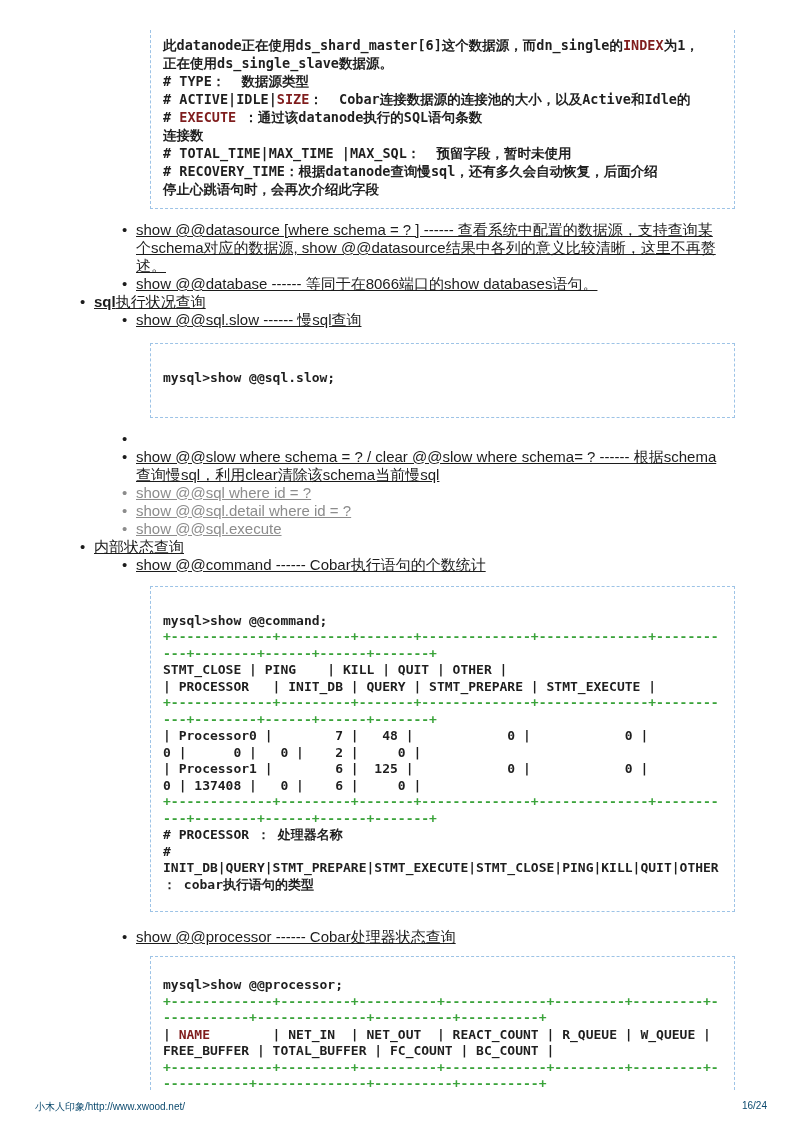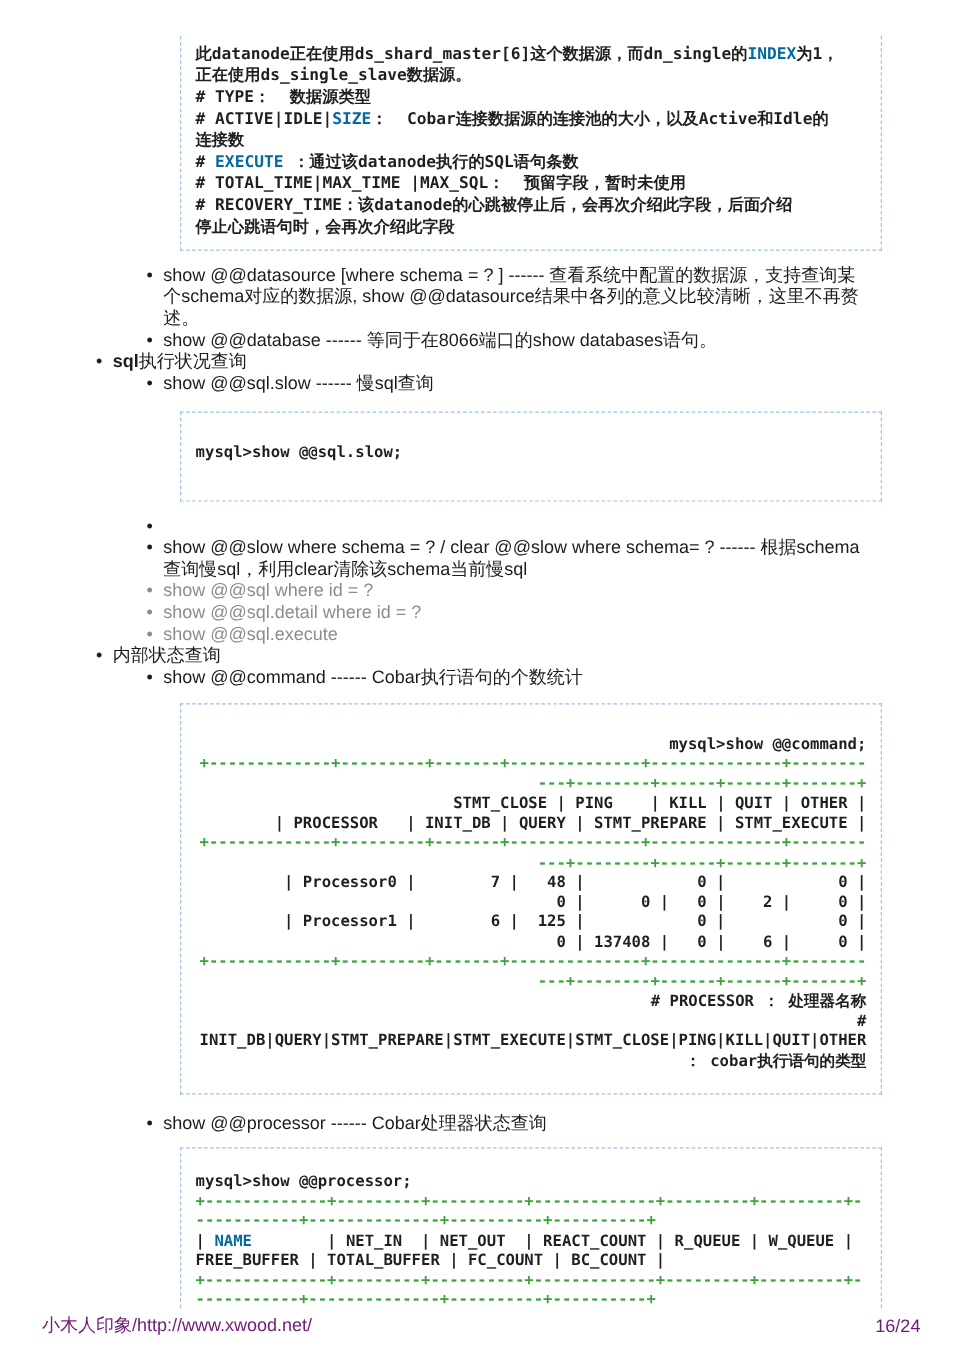--- a/index.html
+++ b/index.html
@@ -10,54 +10,54 @@
   }
   
   .codebox{
     box-sizing:border-box;margin:0 0 0 150px;width:585px;
     border:1px dashed #9dc3e6;background:#ffffff;
     font-family:"DejaVu Sans Mono",monospace;font-weight:700;
     font-size:13px;line-height:16.5px;color:#1f1f1f;
   }
   .cline{white-space:pre-wrap;overflow-wrap:anywhere;}
   .cline .green{color:#3aa33a;}
-  .cline .blue{color:#0369a1;}
+  .cline .blue{color:#7f1d1d;}
   [data-box-id="box-datanode-notes"]{border-top:none;padding:6px 12px 10px;font-size:13.5px;line-height:18px;margin-bottom:12px;}
   [data-box-id="box-sql-slow"]{padding:26px 12px 30px;margin-top:14px;margin-bottom:12px;}
-  [data-box-id="box-command"]{padding:26px 12px 18px;margin-top:12px;margin-bottom:16px;text-align:right;}
+  [data-box-id="box-command"]{padding:26px 12px 18px;margin-top:12px;margin-bottom:16px;}
   [data-box-id="box-processor"]{padding:20px 12px 0;margin-top:10px;height:134px;overflow:hidden;border-bottom:none;}
   
   .bullet{display:flex;font-size:15px;line-height:18px;color:#1c1c1c;}
   .bullet .dot{flex:0 0 14px;}
   .bullet.l1{padding-left:80px;}
   .bullet.l2{padding-left:122px;}
-  .bullet .btext{flex:1;padding-right:78px;}
+  .bullet .btext{flex:1;padding-right:78px;text-decoration:underline;}
   .bullet.gray{color:#8c8c8c;}
   .bullet b{font-weight:700;margin-top:45px;}
   
   .footer{
     position:absolute;left:35px;right:33px;bottom:16px;
     display:flex;justify-content:space-between;
-    font-size:15px;color:#701a75;align-items:flex-end;
+    font-size:10px;color:#0c4a6e;
   }
 </style>
 </head>
 <body>
 
 <div class="page">
   <main id="page-content">
       <div class="codebox" data-box-id="box-datanode-notes">
         <div class="cline"><span>此datanode正在使用ds_shard_master[6]这个数据源，而dn_single的</span><span class="blue">INDEX</span><span>为1，</span></div>
         <div class="cline"><span>正在使用ds_single_slave数据源。</span></div>
         <div class="cline"><span># TYPE：  数据源类型</span></div>
         <div class="cline"><span># ACTIVE|IDLE|</span><span class="blue">SIZE</span><span>：  Cobar连接数据源的连接池的大小，以及Active和Idle的</span></div>
+        <div class="cline"><span># </span><span class="blue">EXECUTE</span><span> ：通过该datanode执行的SQL语句条数</span></div>
         <div class="cline"><span>连接数</span></div>
-        <div class="cline"><span># </span><span class="blue">EXECUTE</span><span> ：通过该datanode执行的SQL语句条数</span></div>
         <div class="cline"><span># TOTAL_TIME|MAX_TIME |MAX_SQL：  预留字段，暂时未使用</span></div>
-        <div class="cline"><span># RECOVERY_TIME：该datanode的心跳被停止后，会再次介绍此字段，后面介绍</span></div>
+        <div class="cline"><span># RECOVERY_TIME：根据datanode查询慢sql，还有多久会自动恢复，后面介绍</span></div>
         <div class="cline"><span>停止心跳语句时，会再次介绍此字段</span></div>
       </div>
       <div class="bullet l2">
         <span class="dot">•</span>
         <span class="btext"><span>show @@datasource [where schema = ? ] ------ 查看系统中配置的数据源，支持查询某个schema对应的数据源, show @@datasource结果中各列的意义比较清晰，这里不再赘述。</span></span>
       </div>
       <div class="bullet l2">
         <span class="dot">•</span>
         <span class="btext"><span>show @@database ------ 等同于在8066端口的show databases语句。</span></span>
       </div>

